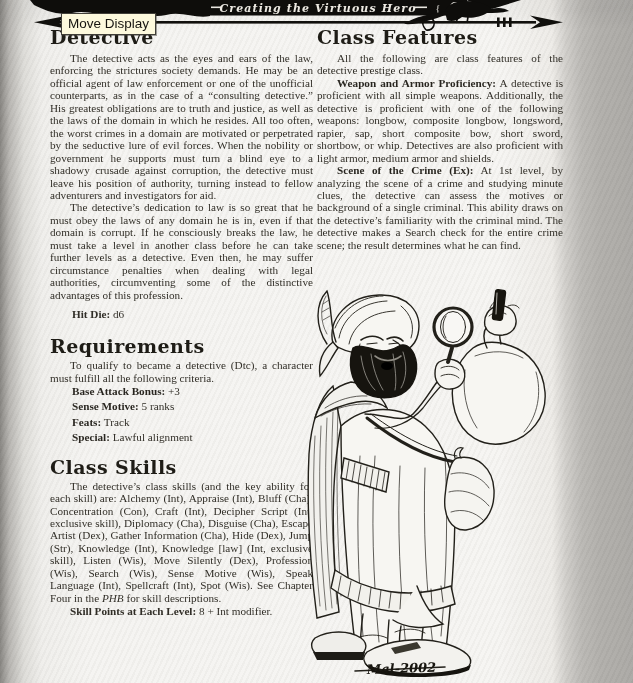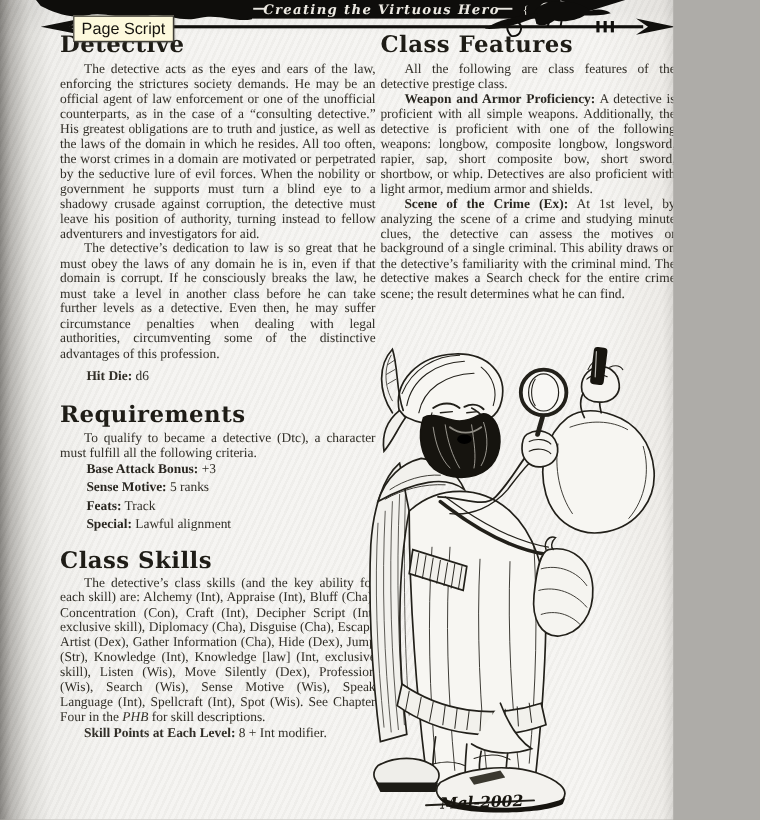--- a/index.html
+++ b/index.html
@@ -2,21 +2,21 @@
 <html><head>
 <meta charset="utf-8">
 <style>
   html,body{margin:0;padding:0;}
   body{
     width:633px;height:683px;overflow:hidden;
     font-family:"Liberation Serif", serif;
     background:#aeaca8;
   }
   .canvas{
-    position:relative;width:561px;height:683px;overflow:hidden;
+    position:relative;width:633px;height:683px;overflow:hidden;
     background:
       linear-gradient(180deg, rgba(0,0,0,0.04) 0 8px, rgba(0,0,0,0) 30px),
       linear-gradient(90deg,
         #85837f 0px, #b5b3af 9px, #dddcd8 24px, #efeeeb 42px,
         #f5f4f1 90px, #f6f5f2 500px, #edebe7 552px,
         #cfcdc9 566px, #b9b7b3 582px, #b0aeaa 600px, #aaa8a4 633px);
   }
   .canvas::after{
     content:"";position:absolute;inset:0;pointer-events:none;
     background:repeating-linear-gradient(115deg,
@@ -98,21 +98,21 @@
       <polygon points="34,22.3 68,15.5 58,22.3 68,29" fill="#11100d"></polygon>
       <polygon points="88,22.3 100,17.5 112,22.3 100,27" fill="#11100d"></polygon>
       <rect x="497" y="17.5" width="2.6" height="9.5" fill="#11100d"></rect>
       <rect x="503" y="17.5" width="2.6" height="9.5" fill="#11100d"></rect>
       <rect x="509" y="17.5" width="2.6" height="9.5" fill="#11100d"></rect>
       <polygon points="563,22.3 530,15.5 540,22.3 530,29" fill="#11100d"></polygon>
     </g>
   </svg>
 
   <div class="tooltip">
-    <span>Page Script</span>
+    <span>Move Display</span>
   </div>
 
   <div class="col col-left texts">
     <h2 class="bookhead">Detective</h2>
     <p class="para mt4">The detective acts as the eyes and ears of the law, enforcing the strictures society demands. He may be an official agent of law enforcement or one of the unofficial counterparts, as in the case of a “consulting detective.” His greatest obligations are to truth and justice, as well as the laws of the domain in which he resides. All too often, the worst crimes in a domain are motivated or perpetrated by the seductive lure of evil forces. When the nobility or government he supports must turn a blind eye to a shadowy crusade against corruption, the detective must leave his position of authority, turning instead to fellow adventurers and investigators for aid.</p>
     <p class="para">The detective’s dedication to law is so great that he must obey the laws of any domain he is in, even if that domain is corrupt. If he consciously breaks the law, he must take a level in another class before he can take further levels as a detective. Even then, he may suffer circumstance penalties when dealing with legal authorities, circumventing some of the distinctive advantages of this profession.</p>
     <p class="hitdie"><b>Hit Die:</b> <span>d6</span></p>
 
     <h2 class="bookhead mt13">Requirements</h2>
     <p class="para mt2">To qualify to became a detective (Dtc), a character must fulfill all the following criteria.</p>

